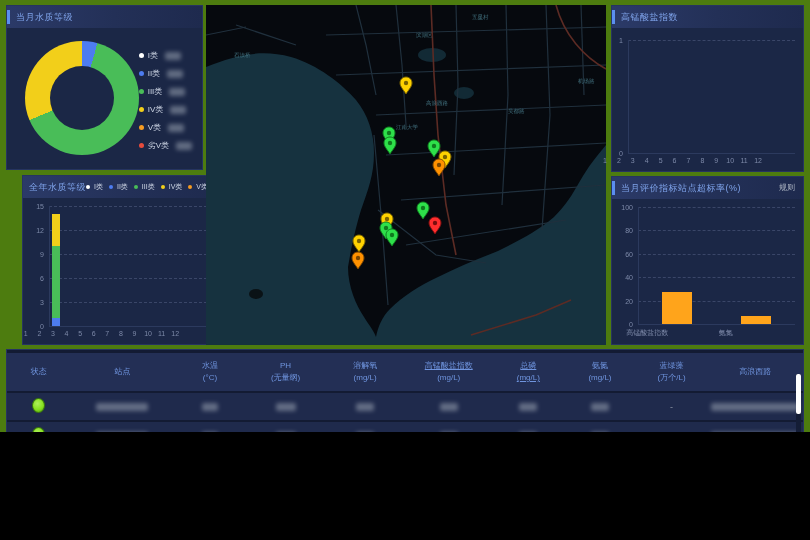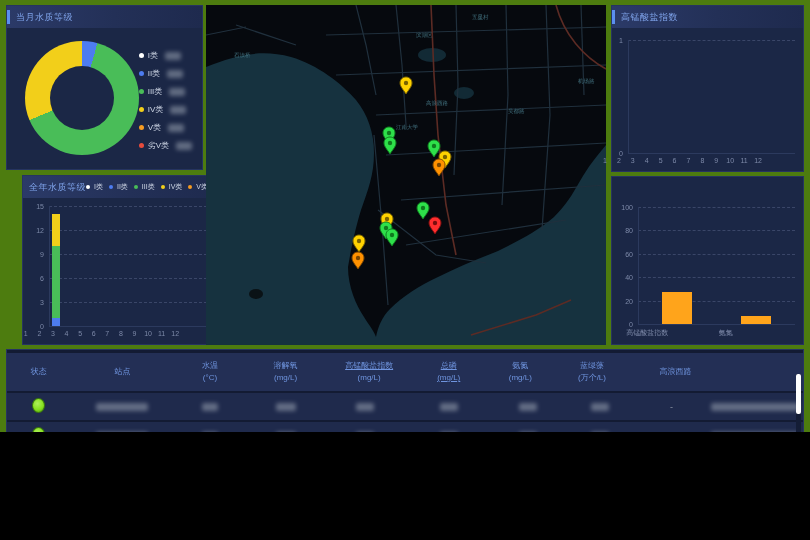--- a/index.html
+++ b/index.html
@@ -282,20 +282,25 @@
         <div class="xtick" style="left: 106.458px; top: 129px; width: 60px; margin-left: -30px;">7</div>
         <div class="xtick" style="left: 120.375px; top: 129px; width: 60px; margin-left: -30px;">8</div>
         <div class="xtick" style="left: 134.292px; top: 129px; width: 60px; margin-left: -30px;">9</div>
         <div class="xtick" style="left: 148.208px; top: 129px; width: 60px; margin-left: -30px;">10</div>
         <div class="xtick" style="left: 162.125px; top: 129px; width: 60px; margin-left: -30px;">11</div>
         <div class="xtick" style="left: 176.042px; top: 129px; width: 60px; margin-left: -30px;">12</div>
       </div>
   </div>
 
   <div class="panel" id="p4" style="left:611px;top:176px;width:193px;height:169px;">
+    <div class="panel-hd">
+      <span class="accent"></span>
+      <span class="panel-title">当月评价指标站点超标率(%)</span>
+      <span class="hd-link">规则</span>
+    </div>
     <div class="panel-body chart" id="p4chart" style="left:0;top:22px;width:193px;height:145px;">
         <div class="ytick" style="left: 0px; width: 21px; top: 125px;">0</div>
         <div class="ytick" style="left: 0px; width: 21px; top: 101.6px;">20</div>
         <div class="gridline" style="left: 26px; width: 157px; top: 101.6px;"></div>
         <div class="ytick" style="left: 0px; width: 21px; top: 78.2px;">40</div>
         <div class="gridline" style="left: 26px; width: 157px; top: 78.2px;"></div>
         <div class="ytick" style="left: 0px; width: 21px; top: 54.8px;">60</div>
         <div class="gridline" style="left: 26px; width: 157px; top: 54.8px;"></div>
         <div class="ytick" style="left: 0px; width: 21px; top: 31.4px;">80</div>
         <div class="gridline" style="left: 26px; width: 157px; top: 31.4px;"></div>
@@ -316,20 +321,24 @@
           <div>状态</div>
         </div>
         <div class="tbl-col" style="width: 13%;">
           <div>站点</div>
         </div>
         <div class="tbl-col" style="width: 9%;">
           <div>水温</div>
           <div>(°C)</div>
         </div>
         <div class="tbl-col" style="width: 10%;">
+          <div>PH</div>
+          <div>(无量纲)</div>
+        </div>
+        <div class="tbl-col" style="width: 10%;">
           <div>溶解氧</div>
           <div>(mg/L)</div>
         </div>
         <div class="tbl-col" style="width: 11%;">
           <div class="u">高锰酸盐指数</div>
           <div>(mg/L)</div>
         </div>
         <div class="tbl-col" style="width: 9%; text-decoration: underline;">
           <div>总磷</div>
           <div>(mg/L)</div>

